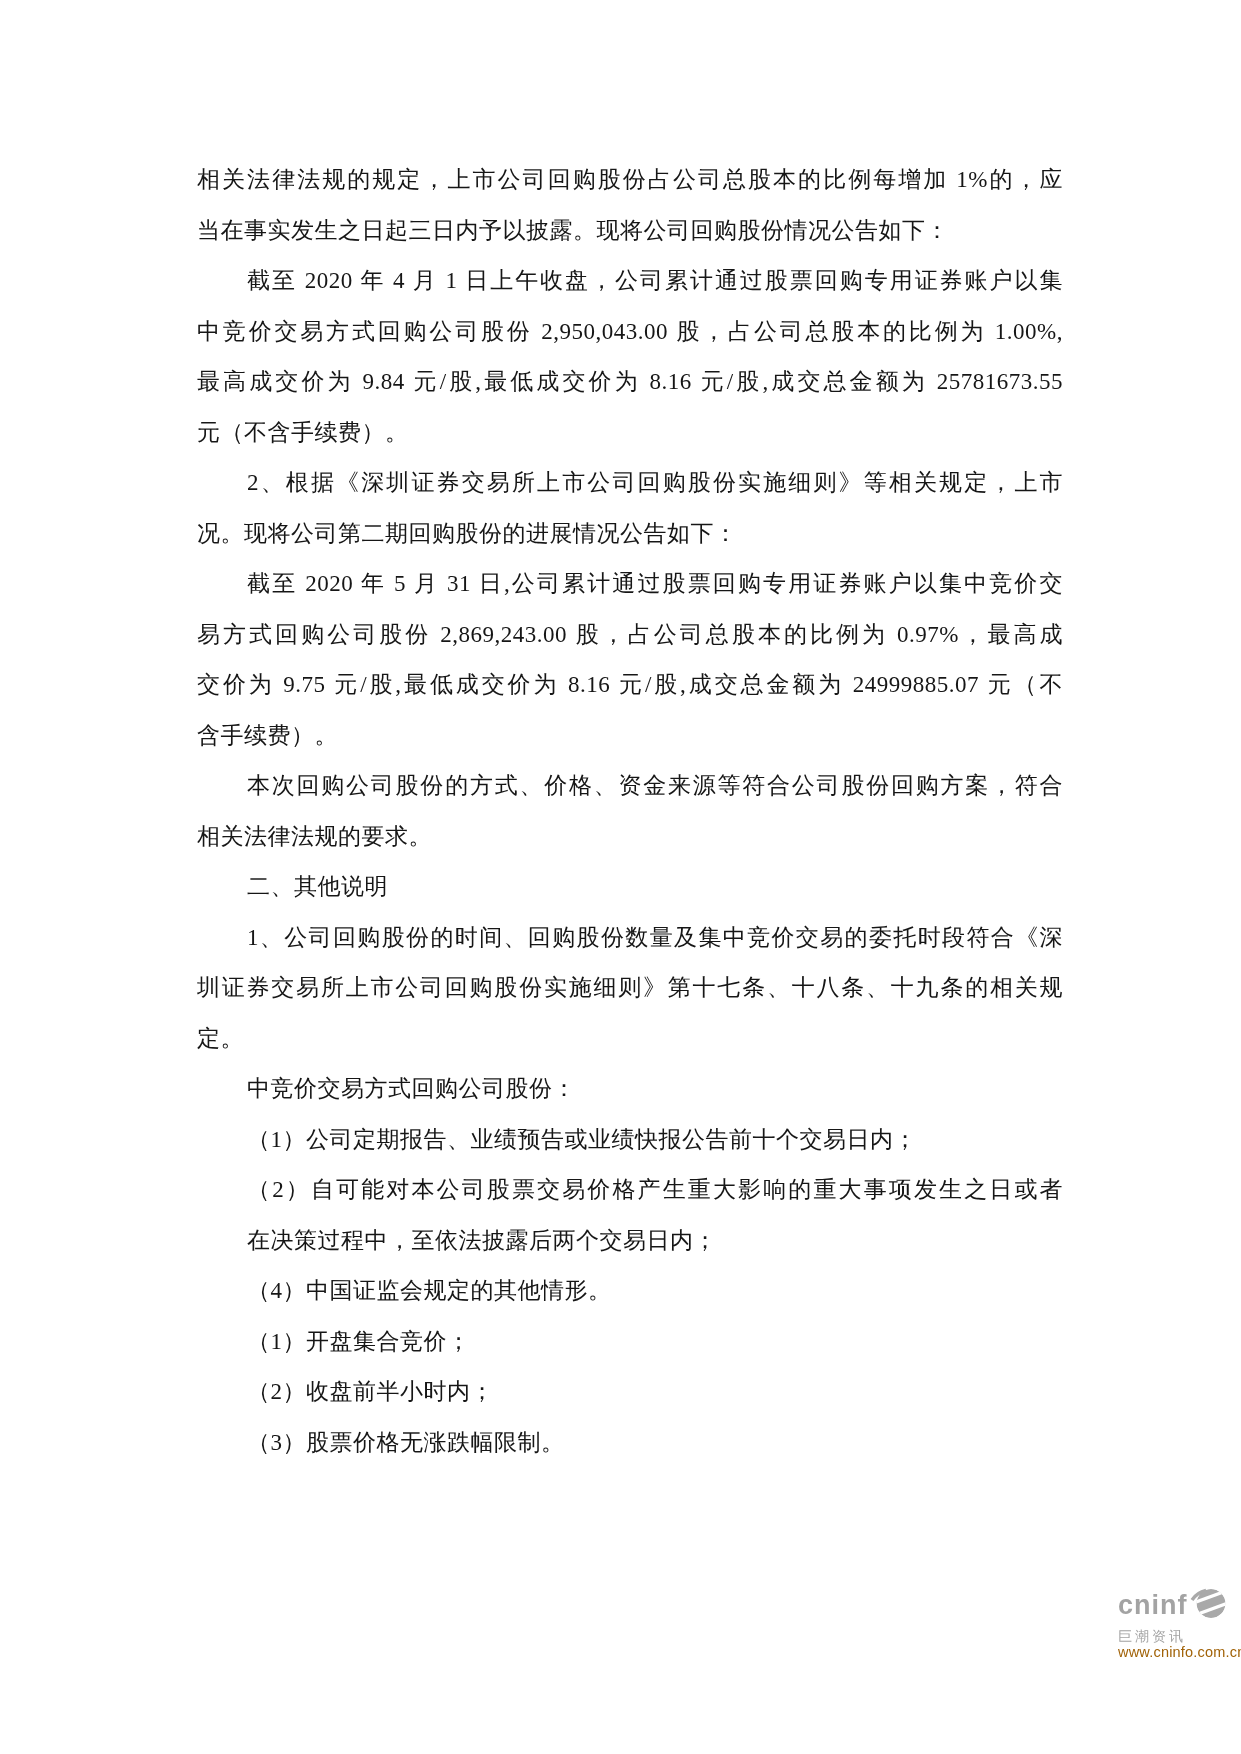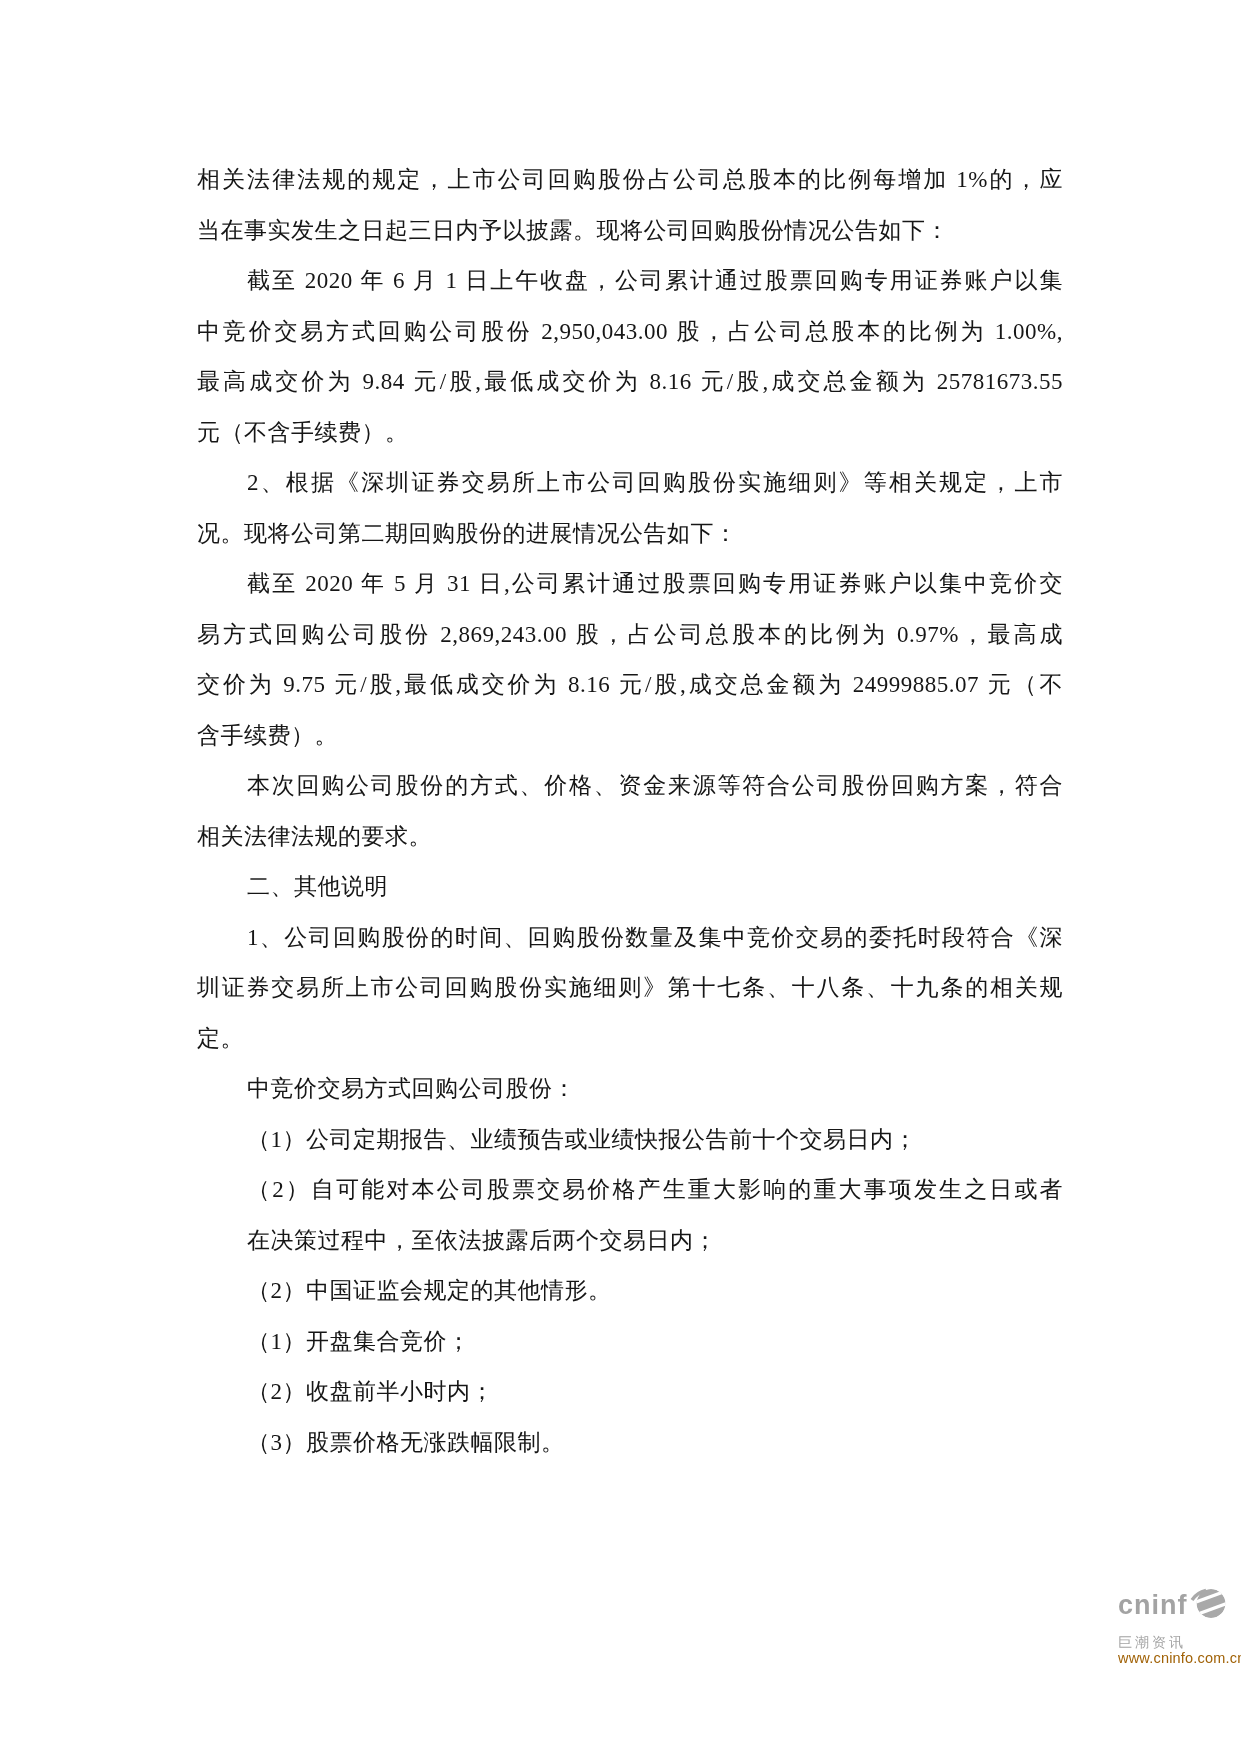--- a/index.html
+++ b/index.html
@@ -41,56 +41,56 @@
   .logo-brand{
     font-weight:bold;
     font-size:27px;
     letter-spacing:1px;
     color:#a3a3a3;
   }
   .logo-swirl{ margin-left:2px; }
   .logo-cn{
     font-size:14px;
     letter-spacing:3px;
-    margin:12px 12px 2px 0;
+    margin:6px 12px 2px 0;
     color:#a3a3a3;
   }
   .logo-url{
     font-size:14.5px;
     letter-spacing:0.2px;
     color:#a16207;
   }
 </style>
 </head>
 <body>
 
 <div class="doc-body">
   <div class="line j">相关法律法规的规定，上市公司回购股份占公司总股本的比例每增加 1%的，应</div>
   <div class="line">当在事实发生之日起三日内予以披露。现将公司回购股份情况公告如下：</div>
-  <div class="line j ind">截至 2020 年 6 月 1 日上午收盘，公司累计通过股票回购专用证券账户以集</div>
+  <div class="line j ind">截至 2020 年 4 月 1 日上午收盘，公司累计通过股票回购专用证券账户以集</div>
   <div class="line j">中竞价交易方式回购公司股份 2,950,043.00 股，占公司总股本的比例为 1.00%,</div>
   <div class="line j">最高成交价为 9.84 元/股,最低成交价为 8.16 元/股,成交总金额为 25781673.55</div>
   <div class="line">元（不含手续费）。</div>
   <div class="line j ind">2、根据《深圳证券交易所上市公司回购股份实施细则》等相关规定，上市</div>
   <div class="line">况。现将公司第二期回购股份的进展情况公告如下：</div>
   <div class="line j ind">截至 2020 年 5 月 31 日,公司累计通过股票回购专用证券账户以集中竞价交</div>
   <div class="line j">易方式回购公司股份 2,869,243.00 股，占公司总股本的比例为 0.97%，最高成</div>
   <div class="line j">交价为 9.75 元/股,最低成交价为 8.16 元/股,成交总金额为 24999885.07 元（不</div>
   <div class="line">含手续费）。</div>
   <div class="line j ind">本次回购公司股份的方式、价格、资金来源等符合公司股份回购方案，符合</div>
   <div class="line">相关法律法规的要求。</div>
   <div class="line ind">二、其他说明</div>
   <div class="line j ind">1、公司回购股份的时间、回购股份数量及集中竞价交易的委托时段符合《深</div>
   <div class="line j">圳证券交易所上市公司回购股份实施细则》第十七条、十八条、十九条的相关规</div>
   <div class="line">定。</div>
   <div class="line ind">中竞价交易方式回购公司股份：</div>
   <div class="line ind">（1）公司定期报告、业绩预告或业绩快报公告前十个交易日内；</div>
   <div class="line j ind">（2）自可能对本公司股票交易价格产生重大影响的重大事项发生之日或者</div>
   <div class="line ind">在决策过程中，至依法披露后两个交易日内；</div>
-  <div class="line ind">（2）中国证监会规定的其他情形。</div>
+  <div class="line ind">（4）中国证监会规定的其他情形。</div>
   <div class="line ind">（1）开盘集合竞价；</div>
   <div class="line ind">（2）收盘前半小时内；</div>
   <div class="line ind">（3）股票价格无涨跌幅限制。</div>
 </div>
 
 <div class="logo">
   <div class="logo-row">
     <span class="logo-brand">cninf</span>
     <span class="logo-swirl">
       <svg width="38" height="33" viewBox="0 0 38 33">

